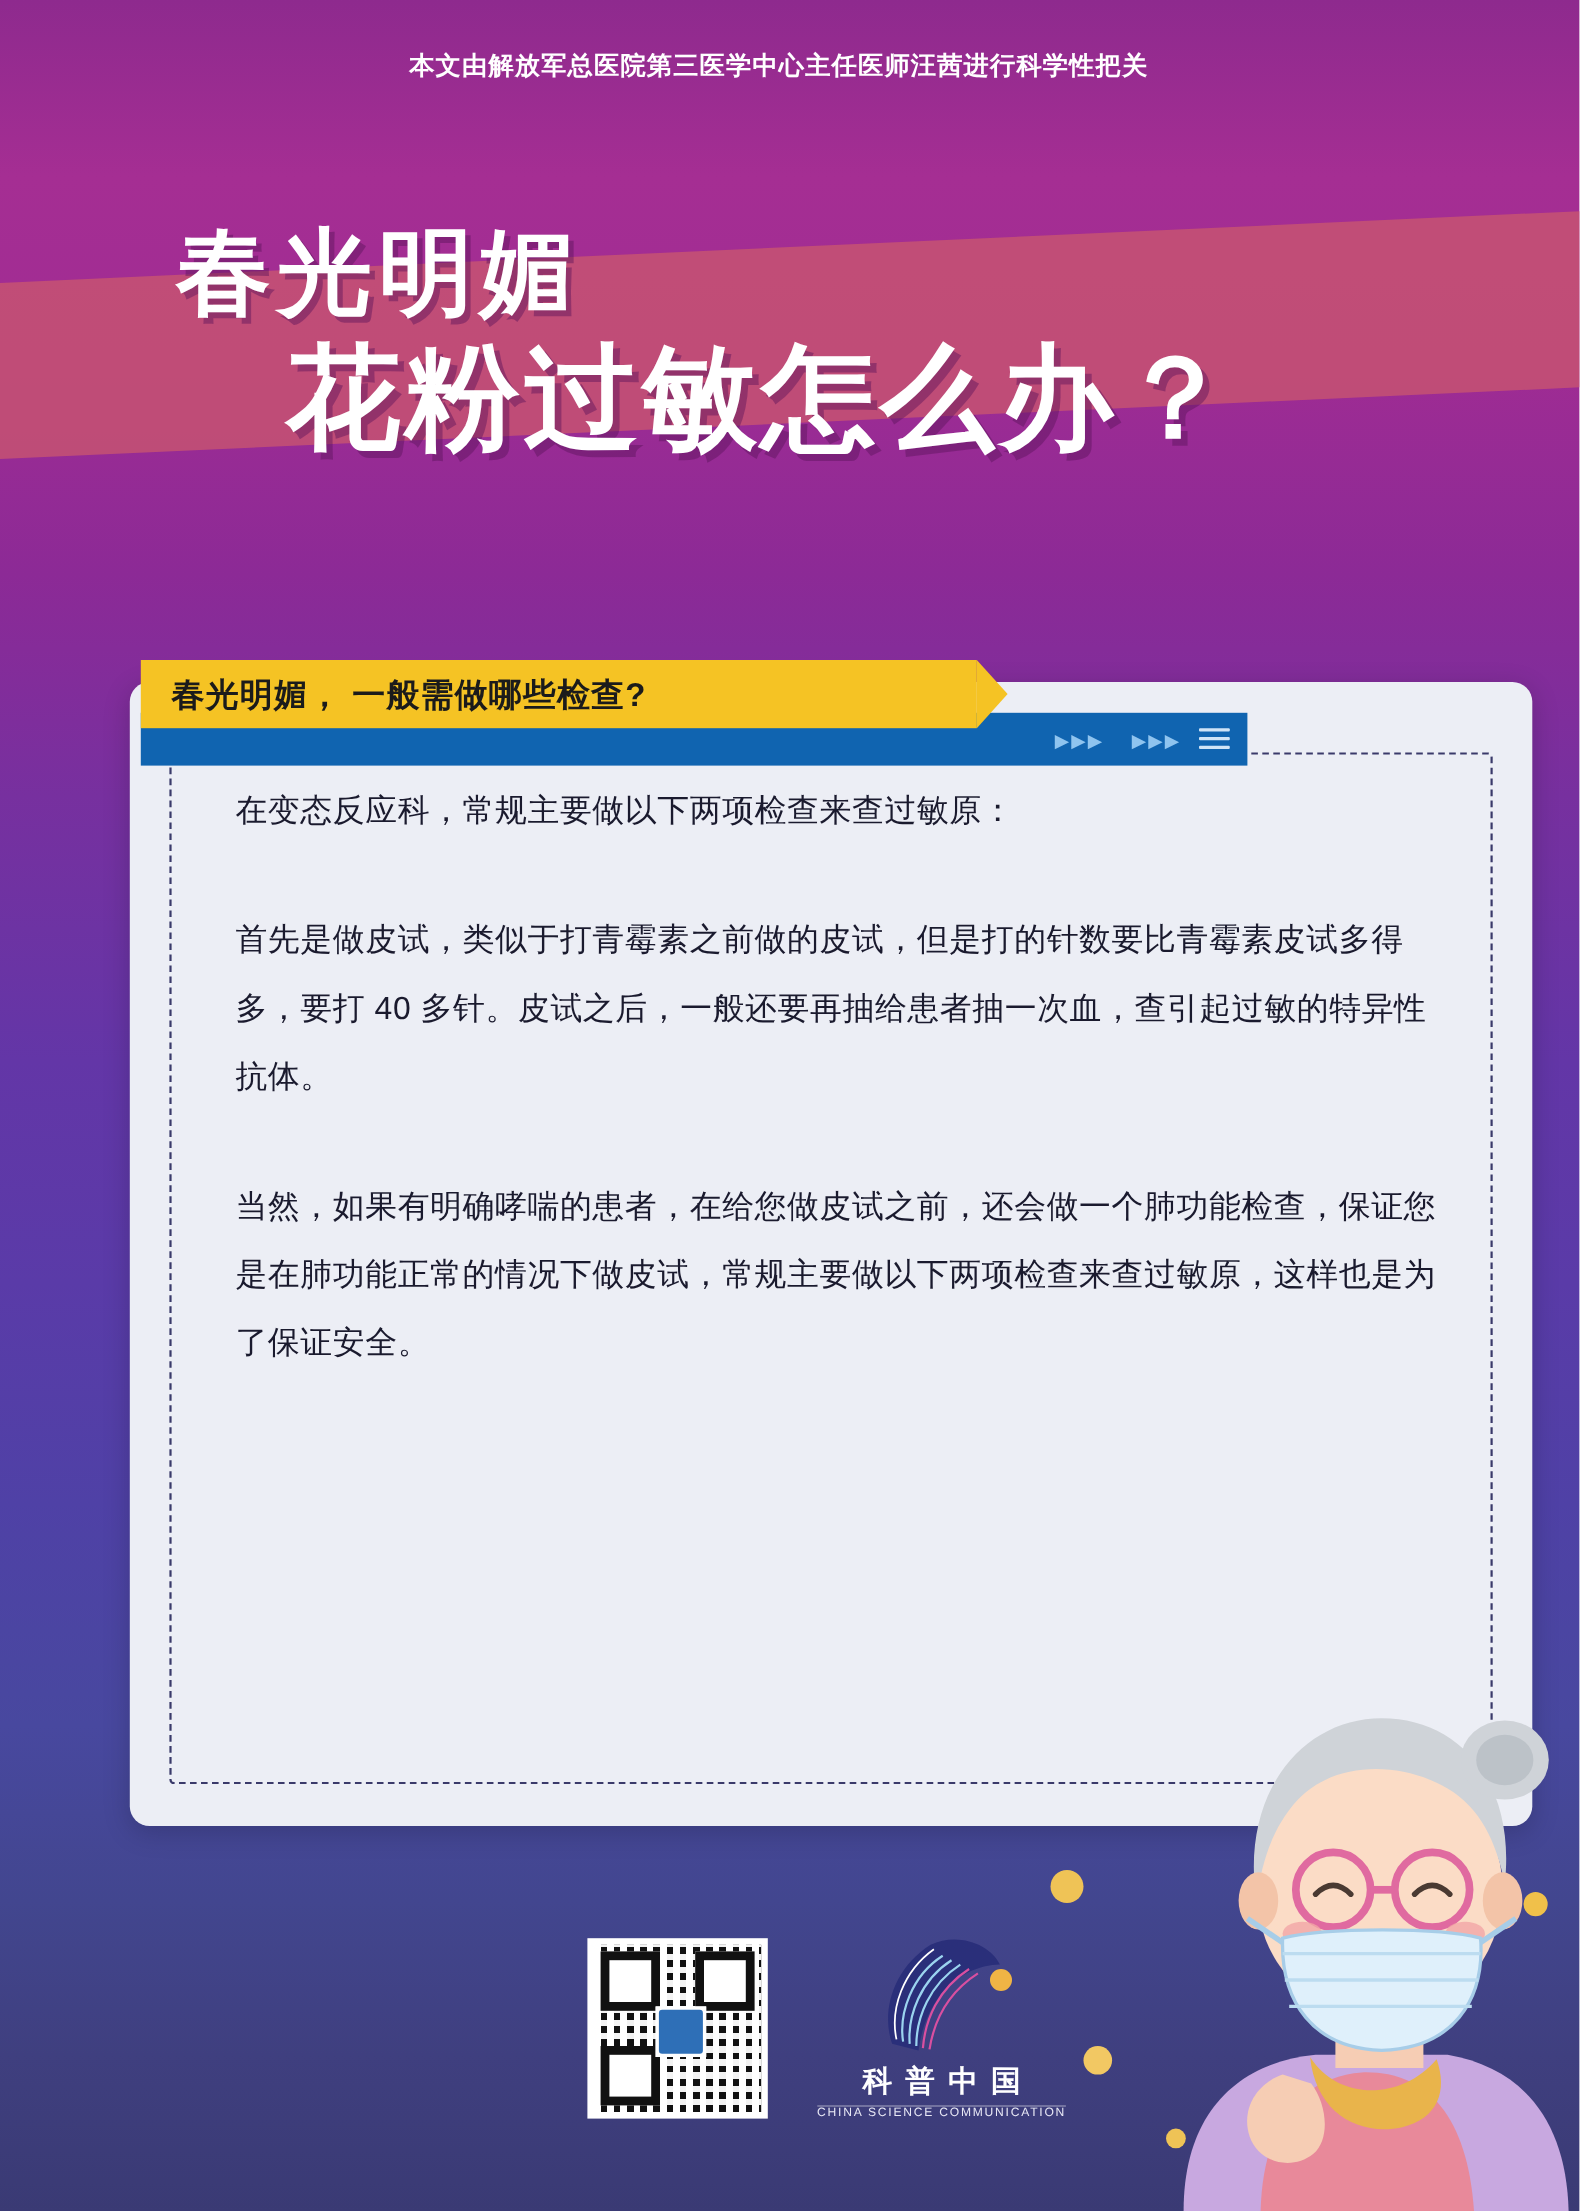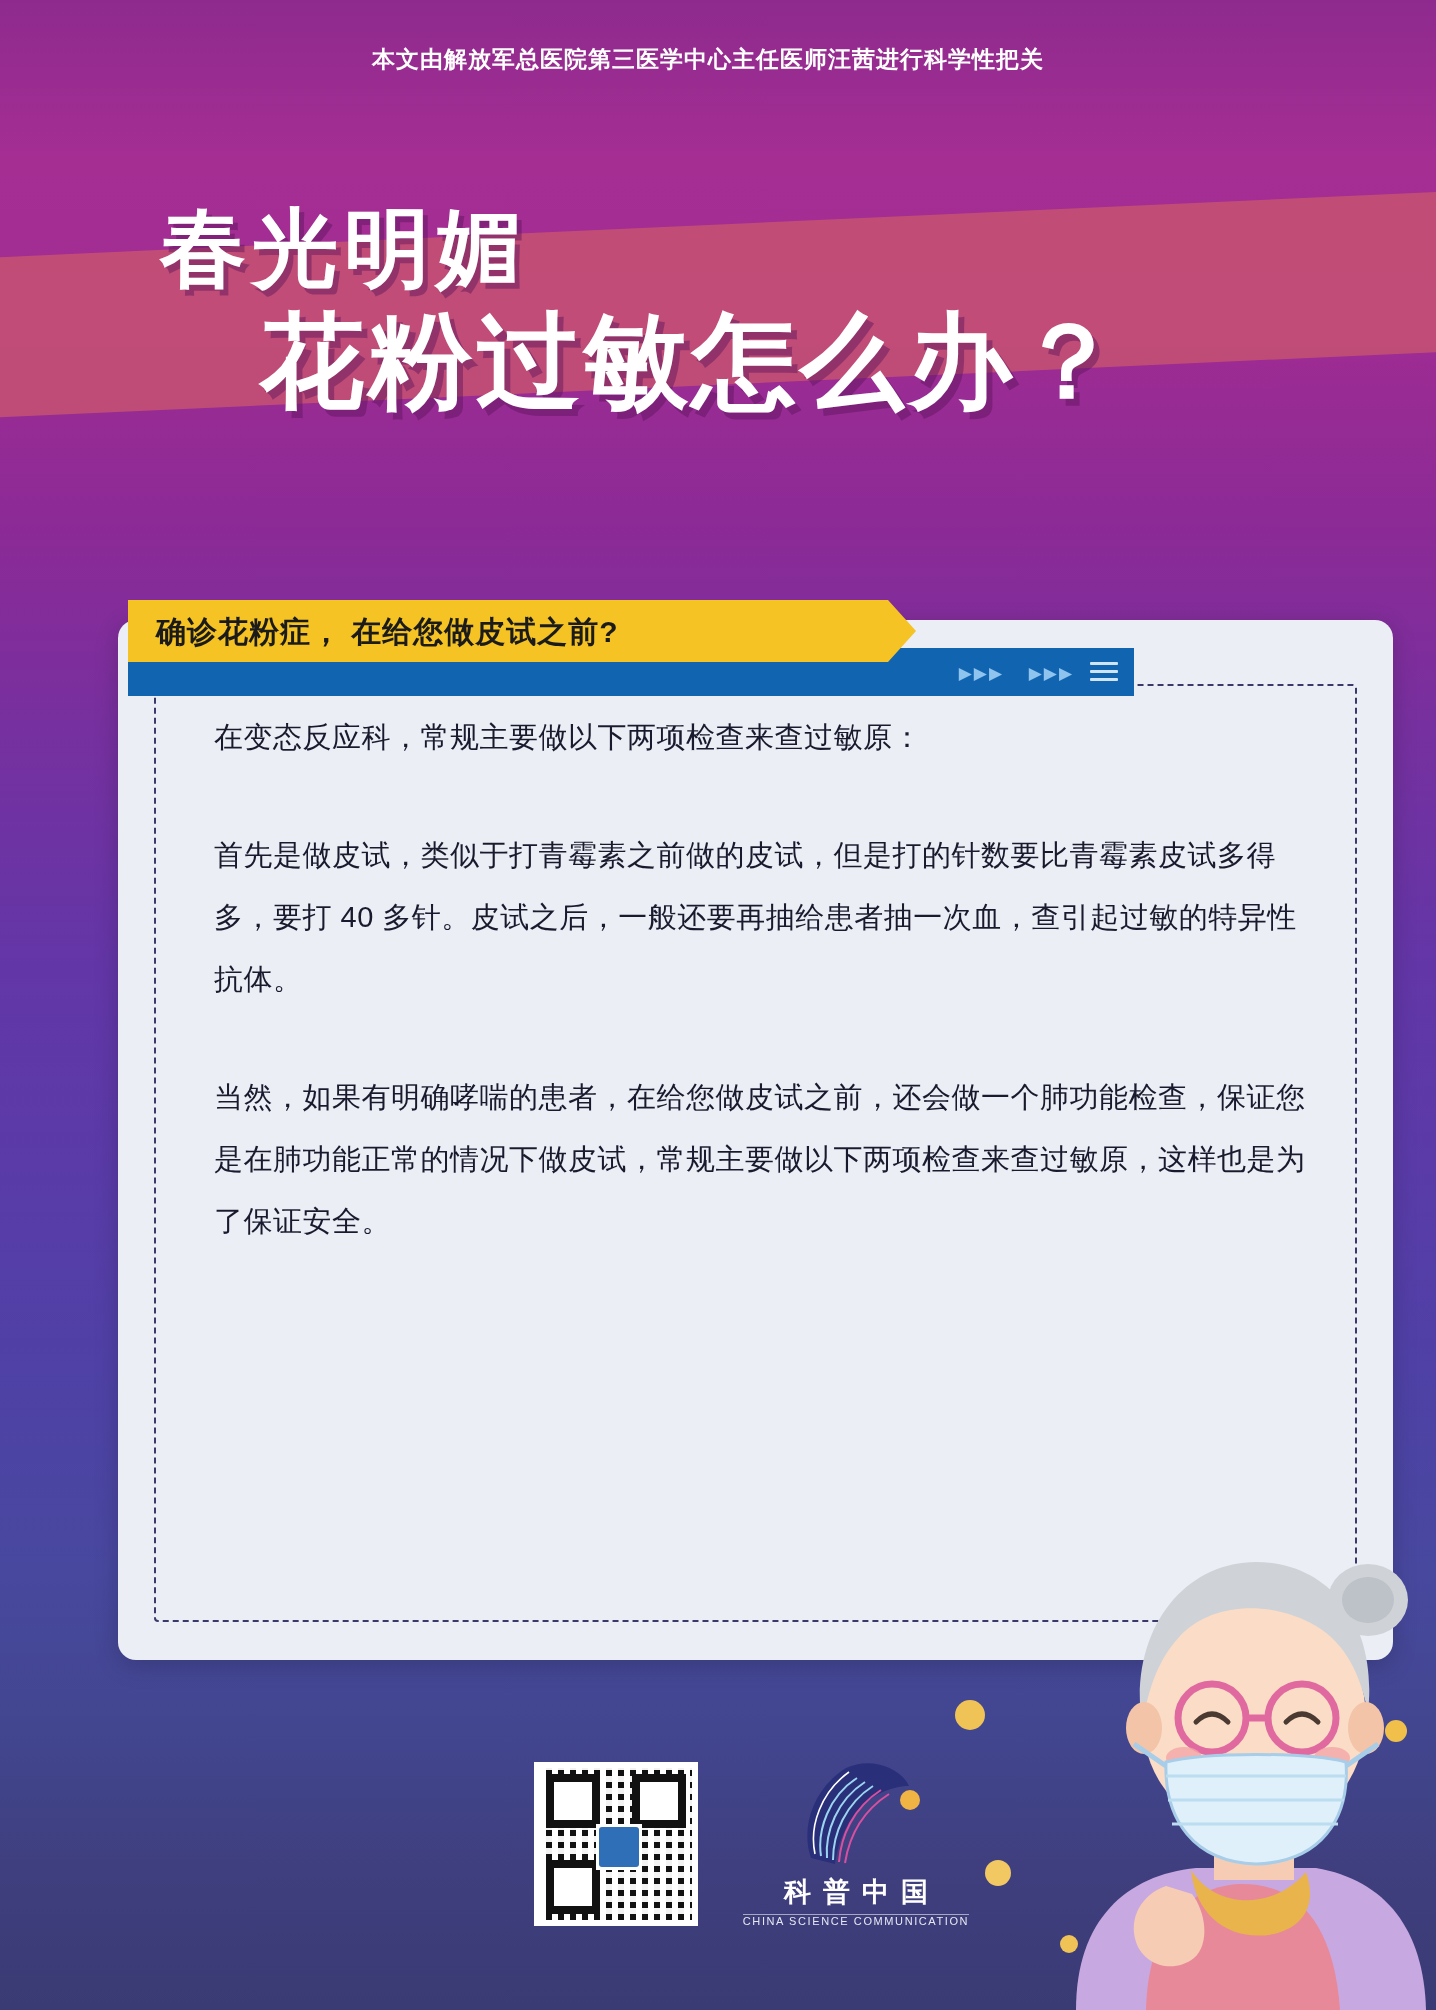--- a/index.html
+++ b/index.html
@@ -301,21 +301,21 @@
     <div class="arrows">▶▶▶</div>
     <div class="arrows2">▶▶▶</div>
     <div class="menu-icon">
       <span></span>
         <span></span>
         <span></span>
     </div>
   </div>
 
   <div class="ribbon">
-    <div class="ribbon-text">确诊花粉症，  在给您做皮试之前?</div>
+    <div class="ribbon-text">春光明媚，  一般需做哪些检查?</div>
   </div>
 
   <div class="card">
     <div class="dashed-box"></div>
     <div class="body-text">
       <p>在变态反应科，常规主要做以下两项检查来查过敏原：</p>
       <p>首先是做皮试，类似于打青霉素之前做的皮试，但是打的针数要比青霉素皮试多得多，要打 40 多针。皮试之后，一般还要再抽给患者抽一次血，查引起过敏的特异性抗体。</p>
       <p>当然，如果有明确哮喘的患者，在给您做皮试之前，还会做一个肺功能检查，保证您是在肺功能正常的情况下做皮试，常规主要做以下两项检查来查过敏原，这样也是为了保证安全。</p>
     </div>
   </div>

